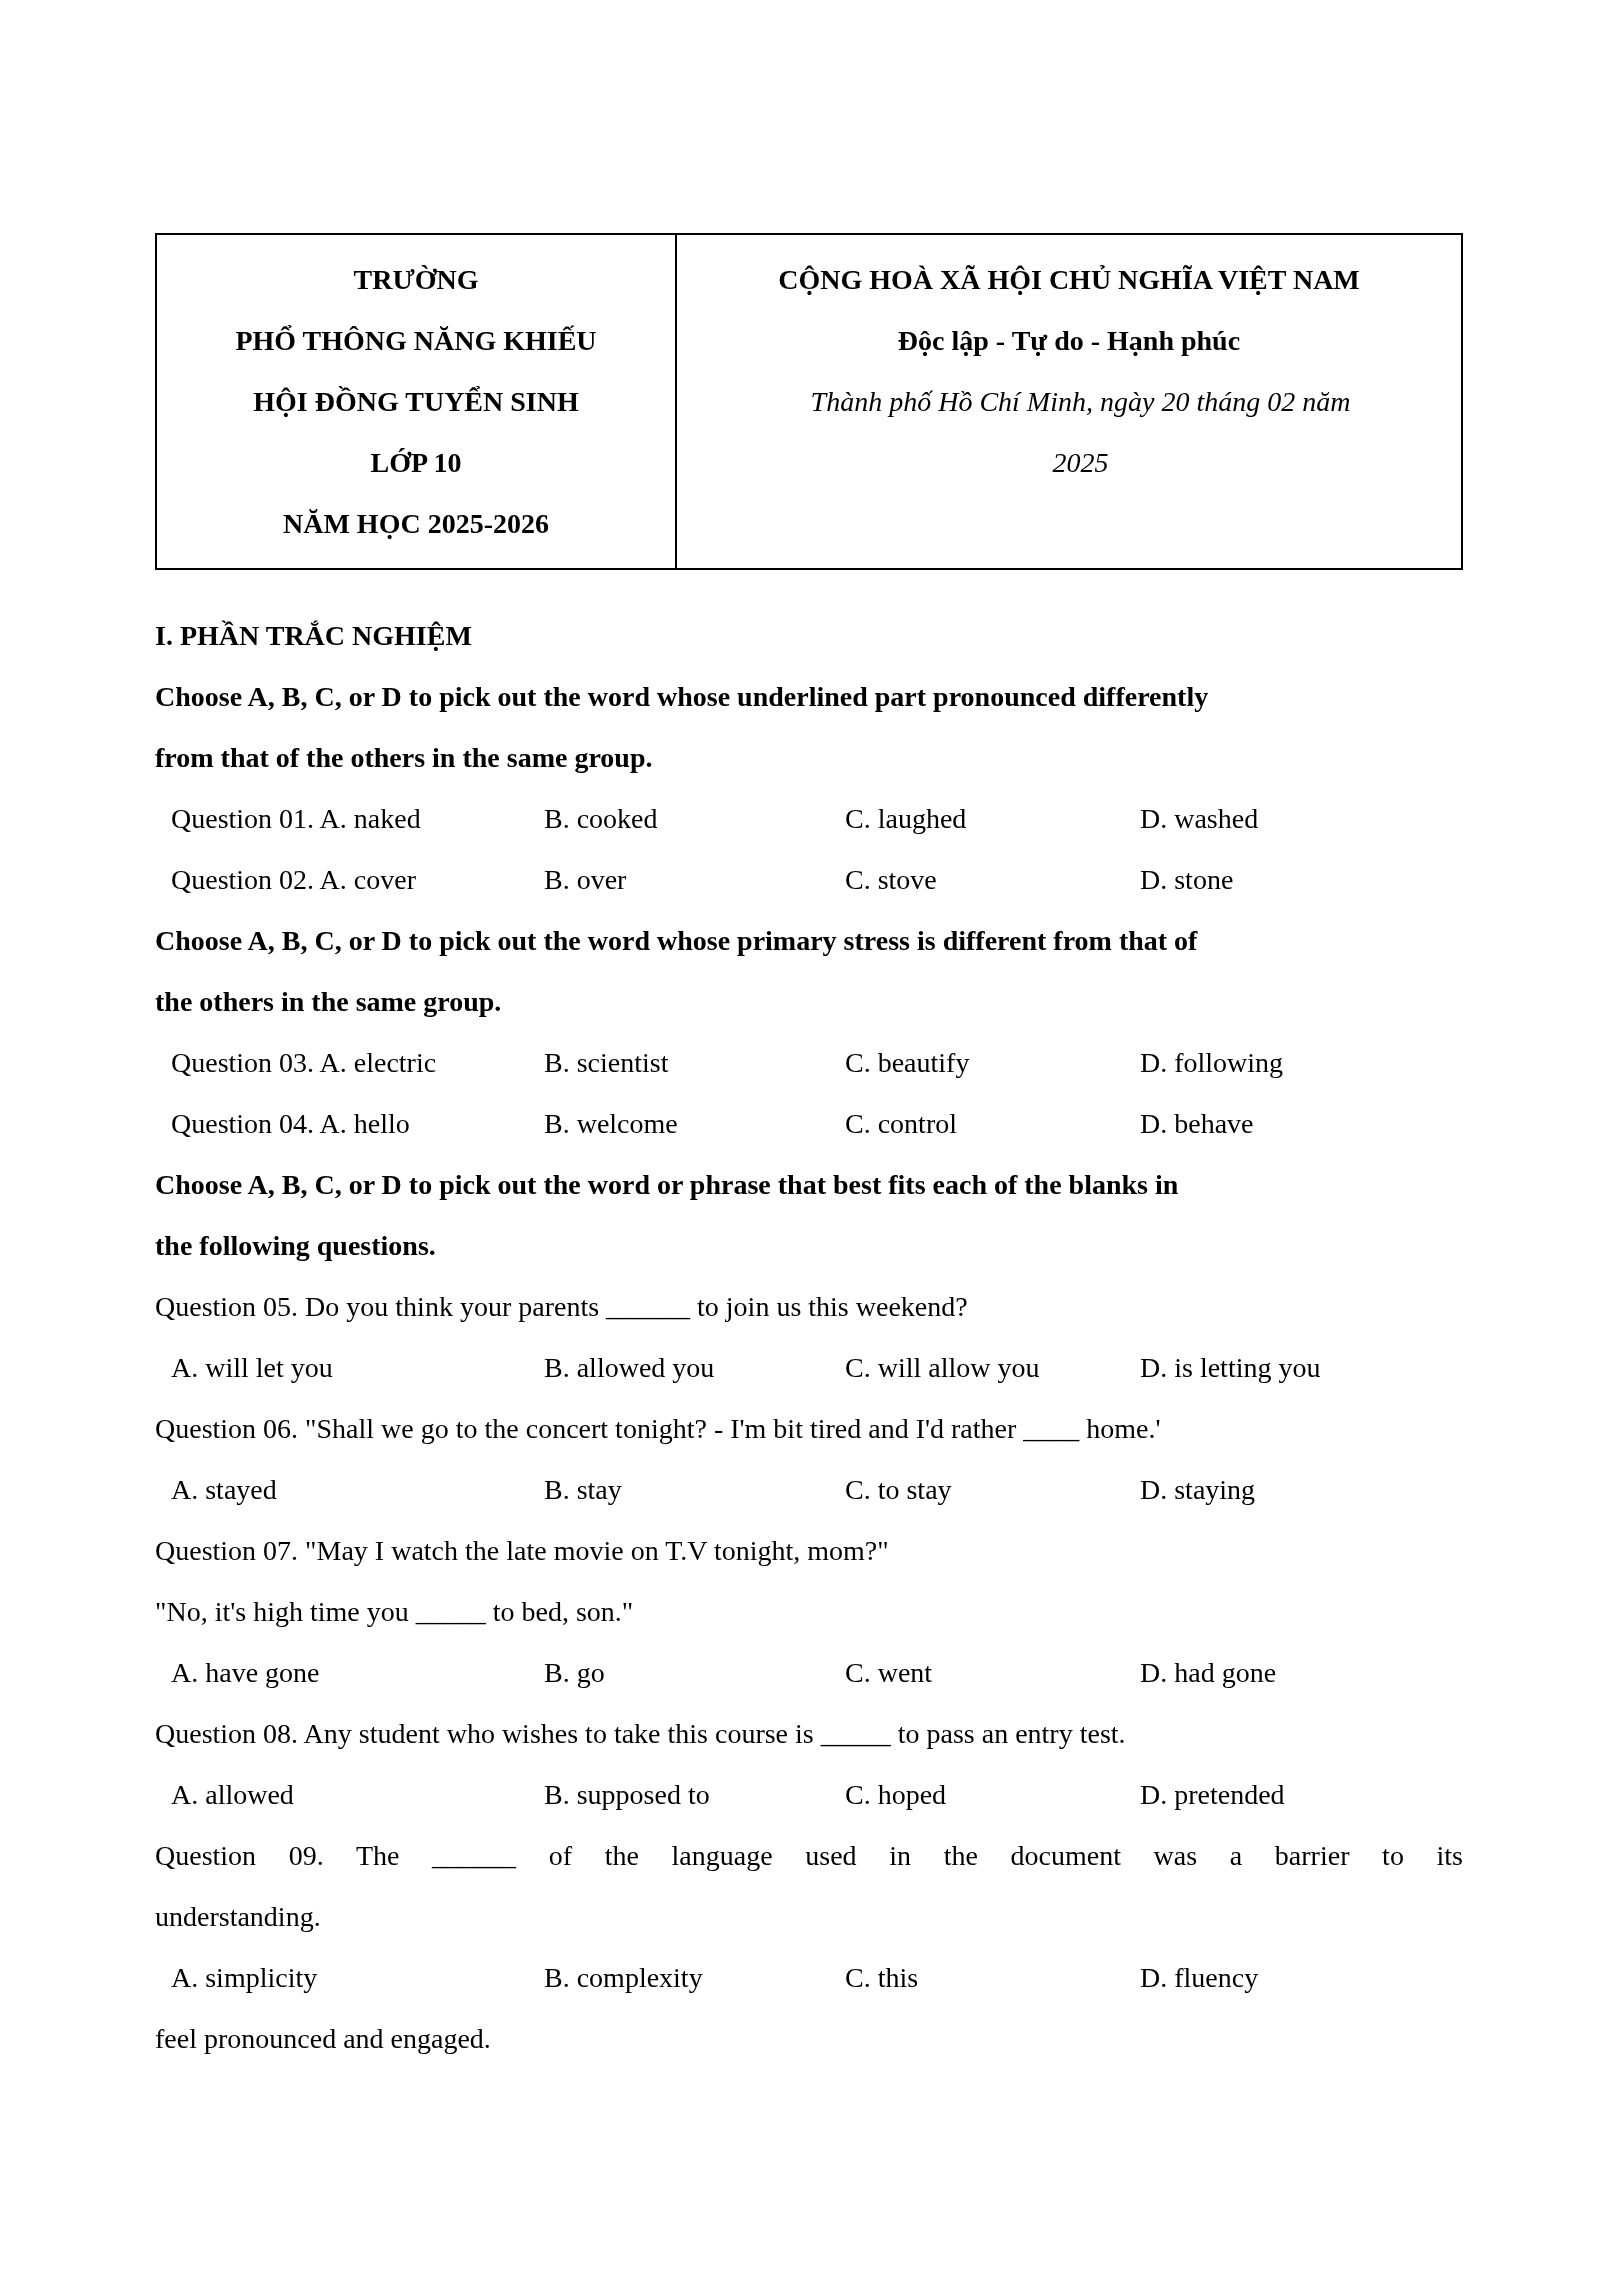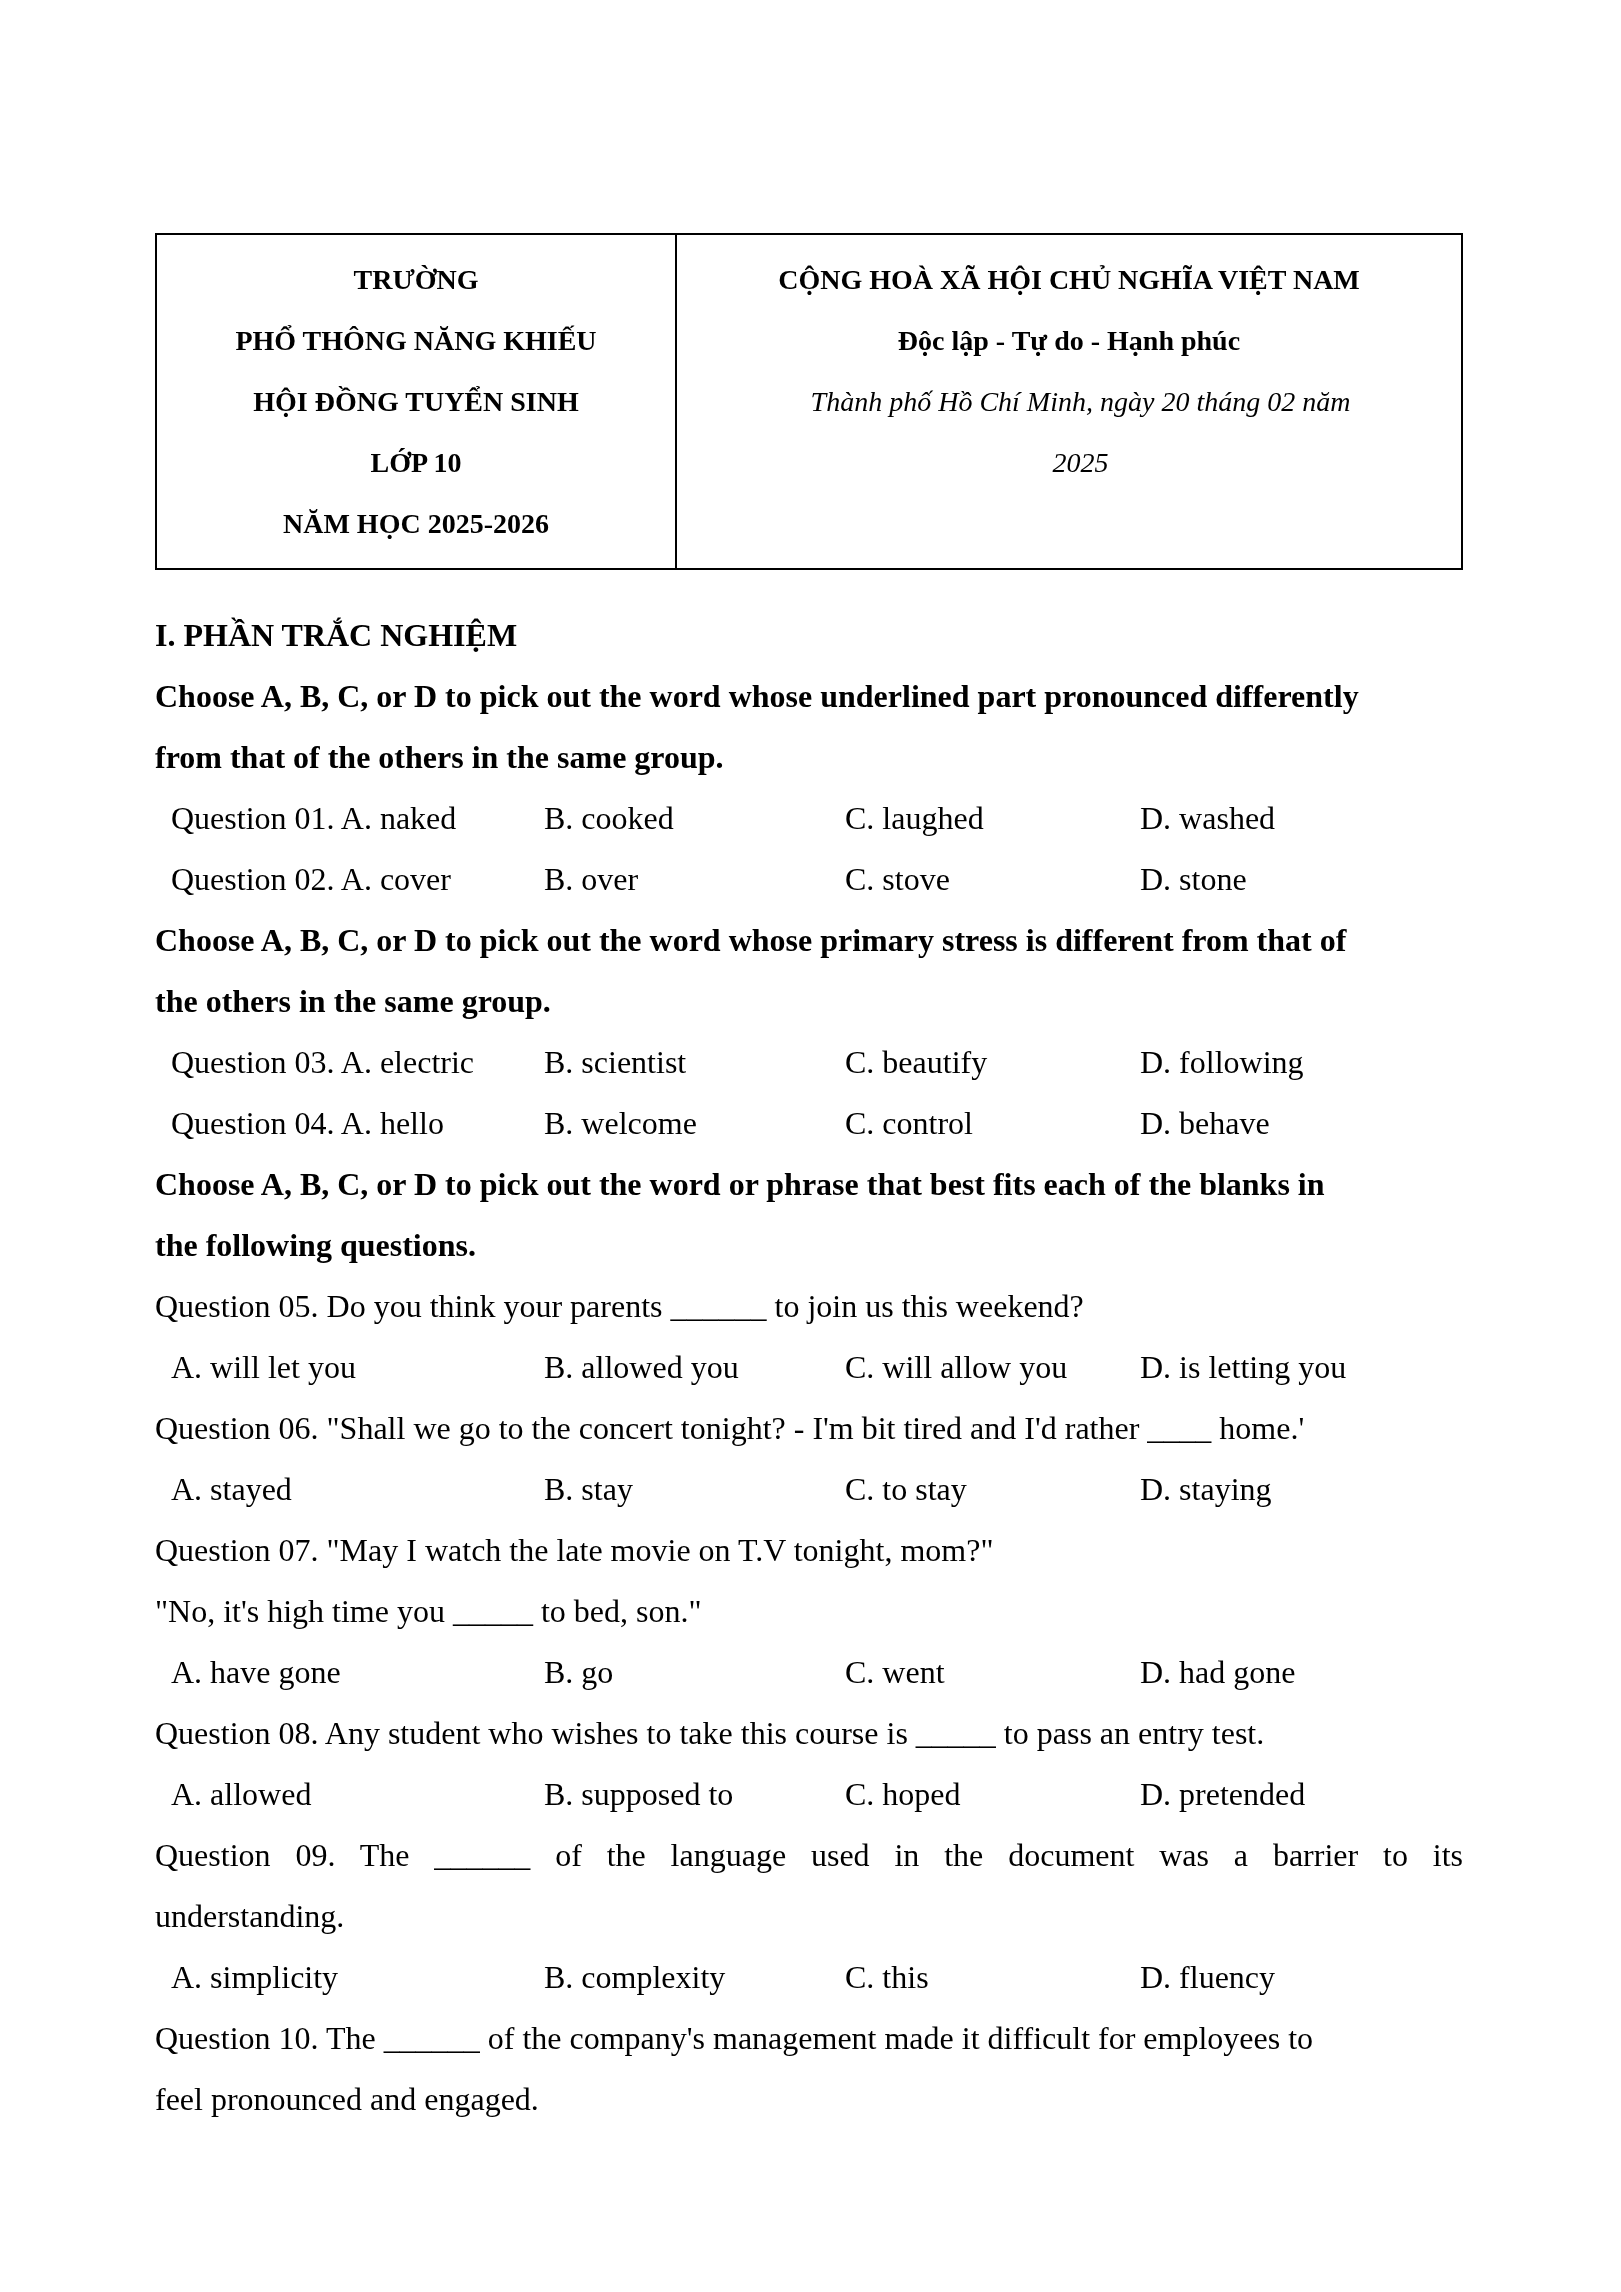--- a/index.html
+++ b/index.html
@@ -56,21 +56,21 @@
     
     .content {
       position: absolute;
       left: 155px;
       top: 605px;
       width: 1308px;
     }
     .line {
       height: 61px;
       line-height: 61px;
-      font-size: 32px;
+      font-size: 28px;
       white-space: nowrap;
       position: relative;
     }
     .line.justify {
       text-align: justify;
       text-align-last: justify;
       white-space: normal;
     }
     .opt {
       position: absolute;
@@ -177,18 +177,17 @@
 
     <div class="line justify">Question 09. The ______ of the language used in the document was a barrier to its</div>
     <div class="line">understanding.</div>
     <div class="line">
       <span class="opt a">A. simplicity</span>
       <span class="opt b">B. complexity</span>
       <span class="opt c">C. this</span>
       <span class="opt d">D. fluency</span>
     </div>
 
-    <div class="line">Question 10. The ______ of the company's management made it difficult for employees to</div>
     <div class="line">feel pronounced and engaged.</div>
 
   </div>
 </div>
 
 
 </body></html>

